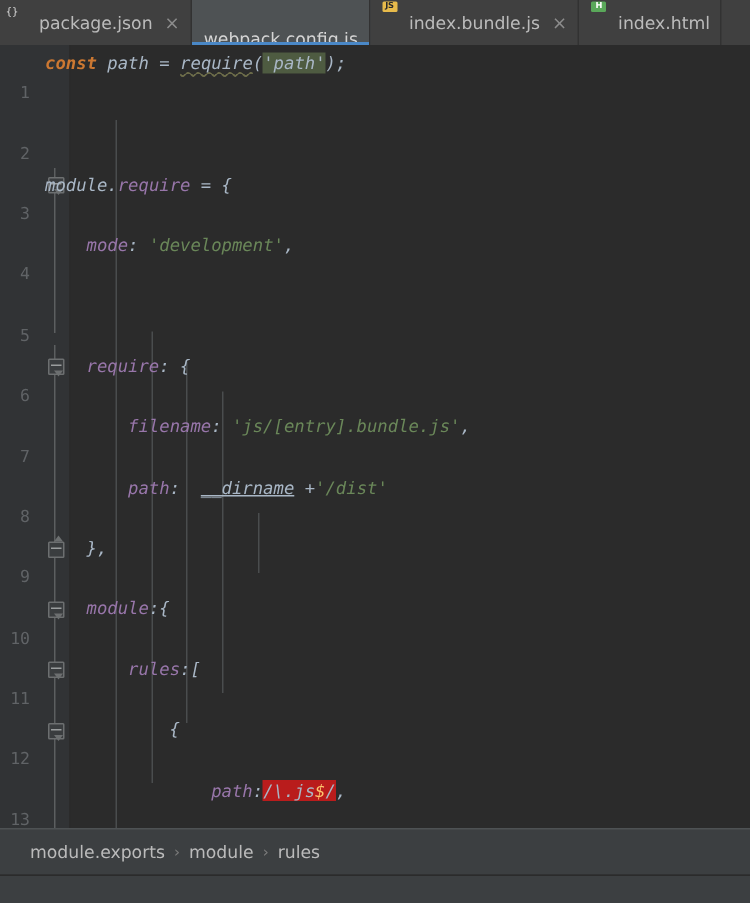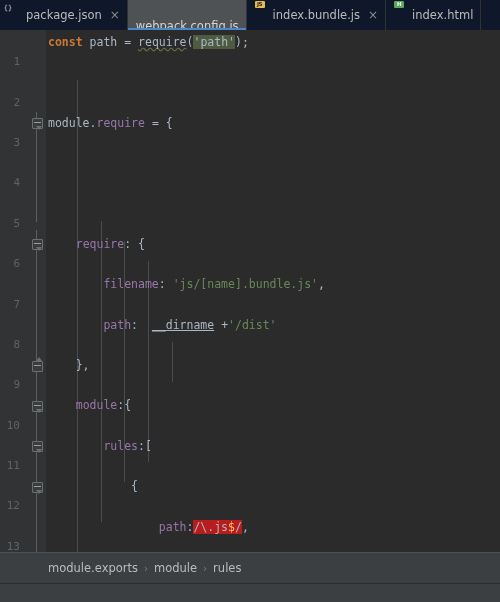--- a/index.html
+++ b/index.html
@@ -5,21 +5,21 @@
   html,body{margin:0;padding:0;}
   body{
     width:500px;height:602px;overflow:hidden;
     background:#2b2b2b;
     font-family:"DejaVu Sans Mono","Liberation Mono",monospace;
   }
   .ide{width:500px;height:602px;display:flex;flex-direction:column;background:#2b2b2b;position:relative;}
 
   
   .tabbar{
-    height:30px;min-height:30px;background:#0f172a;
+    height:30px;min-height:30px;background:#404040;
     display:flex;align-items:stretch;overflow:hidden;
     border-bottom:0px solid #2b2b2b;position:relative;
   }
   .tab{
     display:flex;align-items:center;gap:5px;
     padding:0 7px 0 8px;
     font-family:"DejaVu Sans","Liberation Sans",sans-serif;
     font-size:11.5px;color:#bbbbbb;white-space:nowrap;
     border-right:1px solid #323232;
     position:relative;flex:none;
@@ -75,21 +75,21 @@
   .line{
     height:20.2px;position:relative;white-space:pre;
     font-size:11.5px;line-height:20.2px;
     font-family:"DejaVu Sans Mono","Liberation Mono",monospace;
   }
   .ln{
     position:absolute;left:-8px;width:28px;text-align:right;
     color:#606366;font-size:11px;
     font-family:"DejaVu Sans Mono","Liberation Mono",monospace;
   }
-  .code{position:absolute;left:48px;top:0;}
+  .code{position:absolute;left:30px;top:0;font-style:italic;}
 
   
   .fold{
     position:absolute;width:9px;height:9px;top:5.5px;
     border:1px solid #6c6f70;border-radius:1px;background:#3a3d3f;
   }
   .fold:before{
     content:"";position:absolute;left:1px;right:1px;top:3px;height:1px;background:#9a9d9e;
   }
   .fold.down:after{
@@ -116,21 +116,21 @@
   .rgx{color:#a9b7c6;}
   .selhl{background:#4e5b41;color:#a9b7c6;}
   .grnhl{background:#b91c1c;}
   .wavy{text-decoration:underline wavy #6e6e4a;text-decoration-skip-ink:none;}
   .under{text-decoration:underline;text-decoration-color:#a9b7c6;}
 
   
   .breadcrumb{
     height:30px;min-height:30px;background:#3c3f41;
     border-top:1px solid #4e5254;
-    display:flex;align-items:center;gap:6px;padding-left:48px;
+    display:flex;align-items:center;gap:6px;padding-left:20px;
     font-family:"DejaVu Sans","Liberation Sans",sans-serif;
     font-size:11.5px;color:#bbbbbb;
   }
   .crumb{color:#bbbbbb;}
   .sep{color:#7a7a7a;font-size:10px;}
   .footer{height:18px;background:#3c3f41;border-top:1px solid #2b2b2b;}
 </style>
 </head>
 <body>
 
@@ -195,35 +195,36 @@
       </div>
 
       <div class="line" style="top:42.4px;">
         <span class="ln">3</span>
         <span class="fold down" style="left:32px;"></span>
         <span class="code"><span class="txt">module</span><span class="txt">.</span><span class="prop">require</span> <span class="txt">= {</span></span>
       </div>
 
       <div class="line" style="top:62.6px;">
         <span class="ln">4</span>
+        <span class="code"><span class="txt">    </span><span class="prop">mode</span><span class="txt">: </span><span class="str">'development'</span><span class="txt">,</span></span>
       </div>
 
       <div class="line" style="top:82.8px;">
         <span class="ln">5</span>
       </div>
 
       <div class="line" style="top:103px;">
         <span class="ln">6</span>
         <span class="fold down" style="left:32px;"></span>
         <span class="code"><span class="txt">    </span><span class="prop">require</span><span class="txt">: {</span></span>
       </div>
 
       <div class="line" style="top:123.2px;">
         <span class="ln">7</span>
-        <span class="code"><span class="txt">        </span><span class="prop">filename</span><span class="txt">: </span><span class="str">'js/[name].bundle.js'</span><span class="txt">,</span></span>
+        <span class="code"><span class="txt">        </span><span class="prop">filename</span><span class="txt">: </span><span class="str">'js/[entry].bundle.js'</span><span class="txt">,</span></span>
       </div>
 
       <div class="line" style="top:143.4px;">
         <span class="ln">8</span>
         <span class="code"><span class="txt">        </span><span class="prop">path</span><span class="txt">:  </span><span class="txt under wavy">__dirname</span> <span class="txt">+</span><span class="str">'/dist'</span></span>
       </div>
 
       <div class="line" style="top:163.6px;">
         <span class="ln">9</span>
         <span class="fold up" style="left:32px;"></span>

